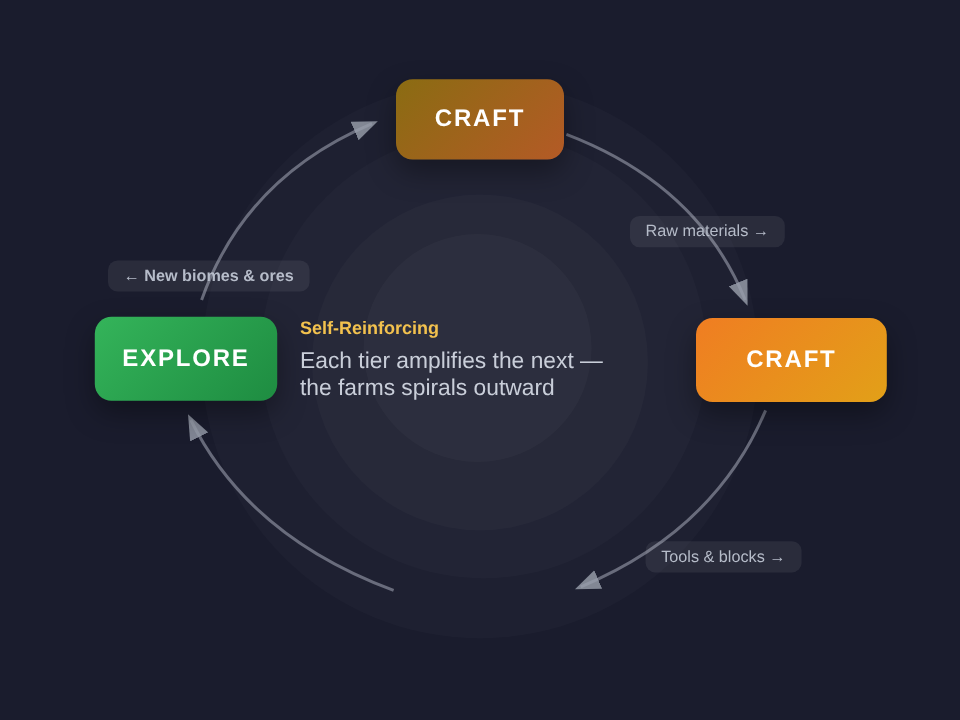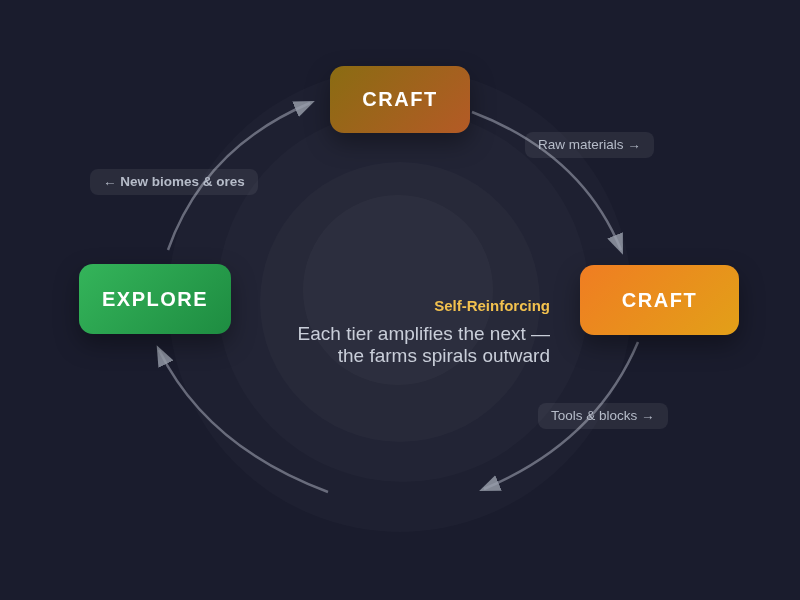--- a/index.html
+++ b/index.html
@@ -46,33 +46,33 @@
   
   .pill {
     position: absolute;
     background: rgba(255,255,255,0.07);
     color: #b6bcc9;
     font-size: 13.5px;
     line-height: 1;
     padding: 6px 13px;
     border-radius: 8px;
     white-space: nowrap;
+    margin-top: 48px;
   }
   .pill-raw        { left: 525px; top: 132px; }
   .pill-tools      { left: 538px; top: 403px; }
   .pill-structures { left: 148px; top: 442px; }
   .pill-biomes     { left:  90px; top: 169px; font-weight: bold; }
   
   .center-caption {
     position: absolute;
     left: 400px; top: 300px;
     width: 300px;
     transform: translate(-50%, -50%);
-    text-align: right;
-    margin-top: 32px;
+    text-align: left;
   }
   .center-title {
     color: #f2c14e;
     font-weight: 700;
     font-size: 15px;
     margin-bottom: 9px;
   }
   .center-line {
     color: #c9ced9;
     font-size: 19px;

